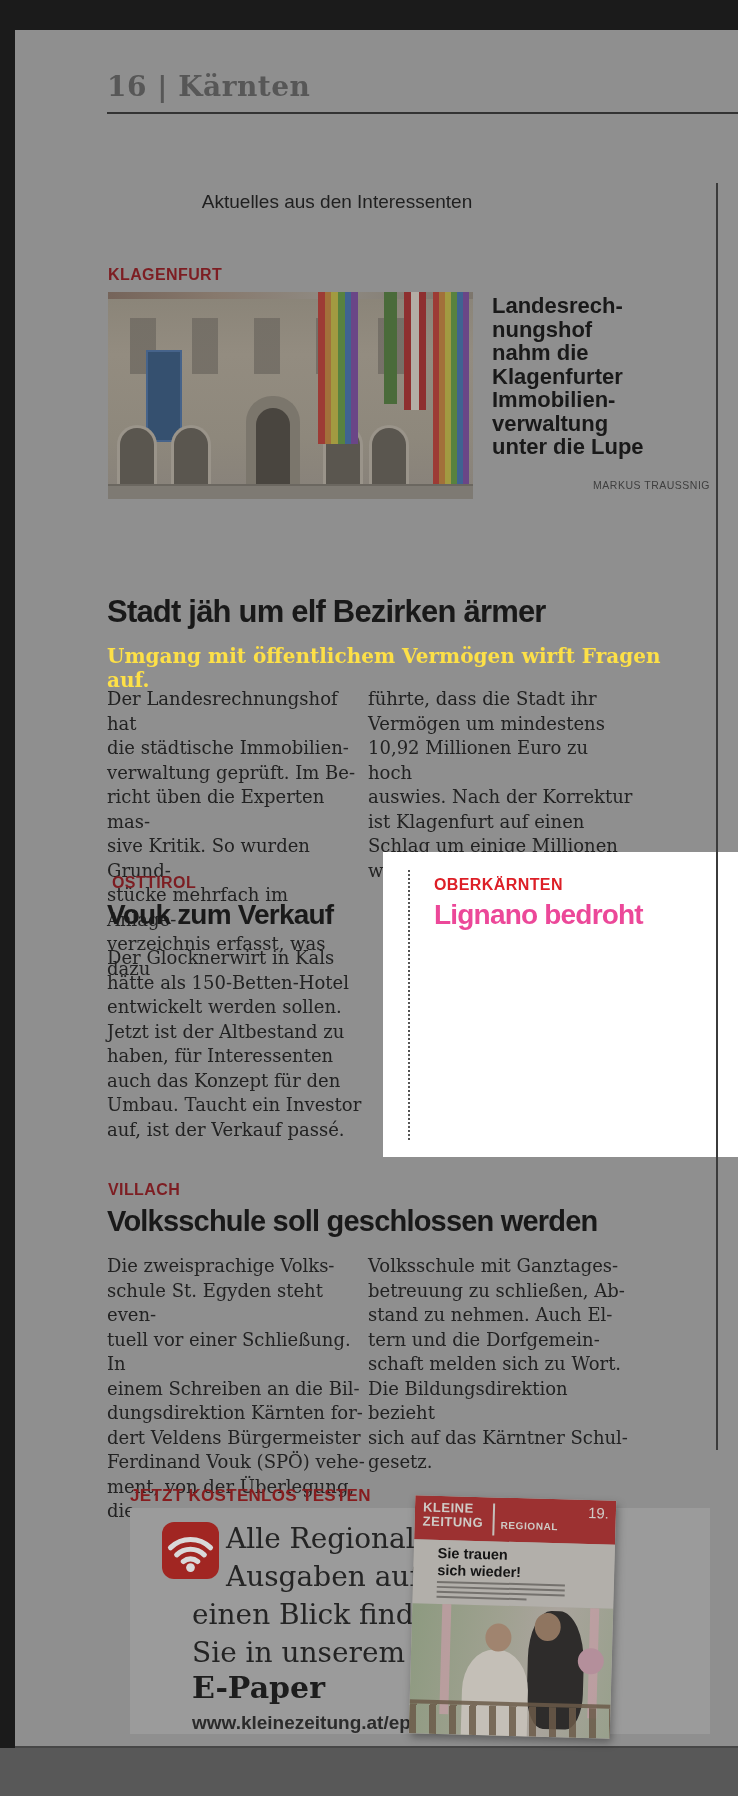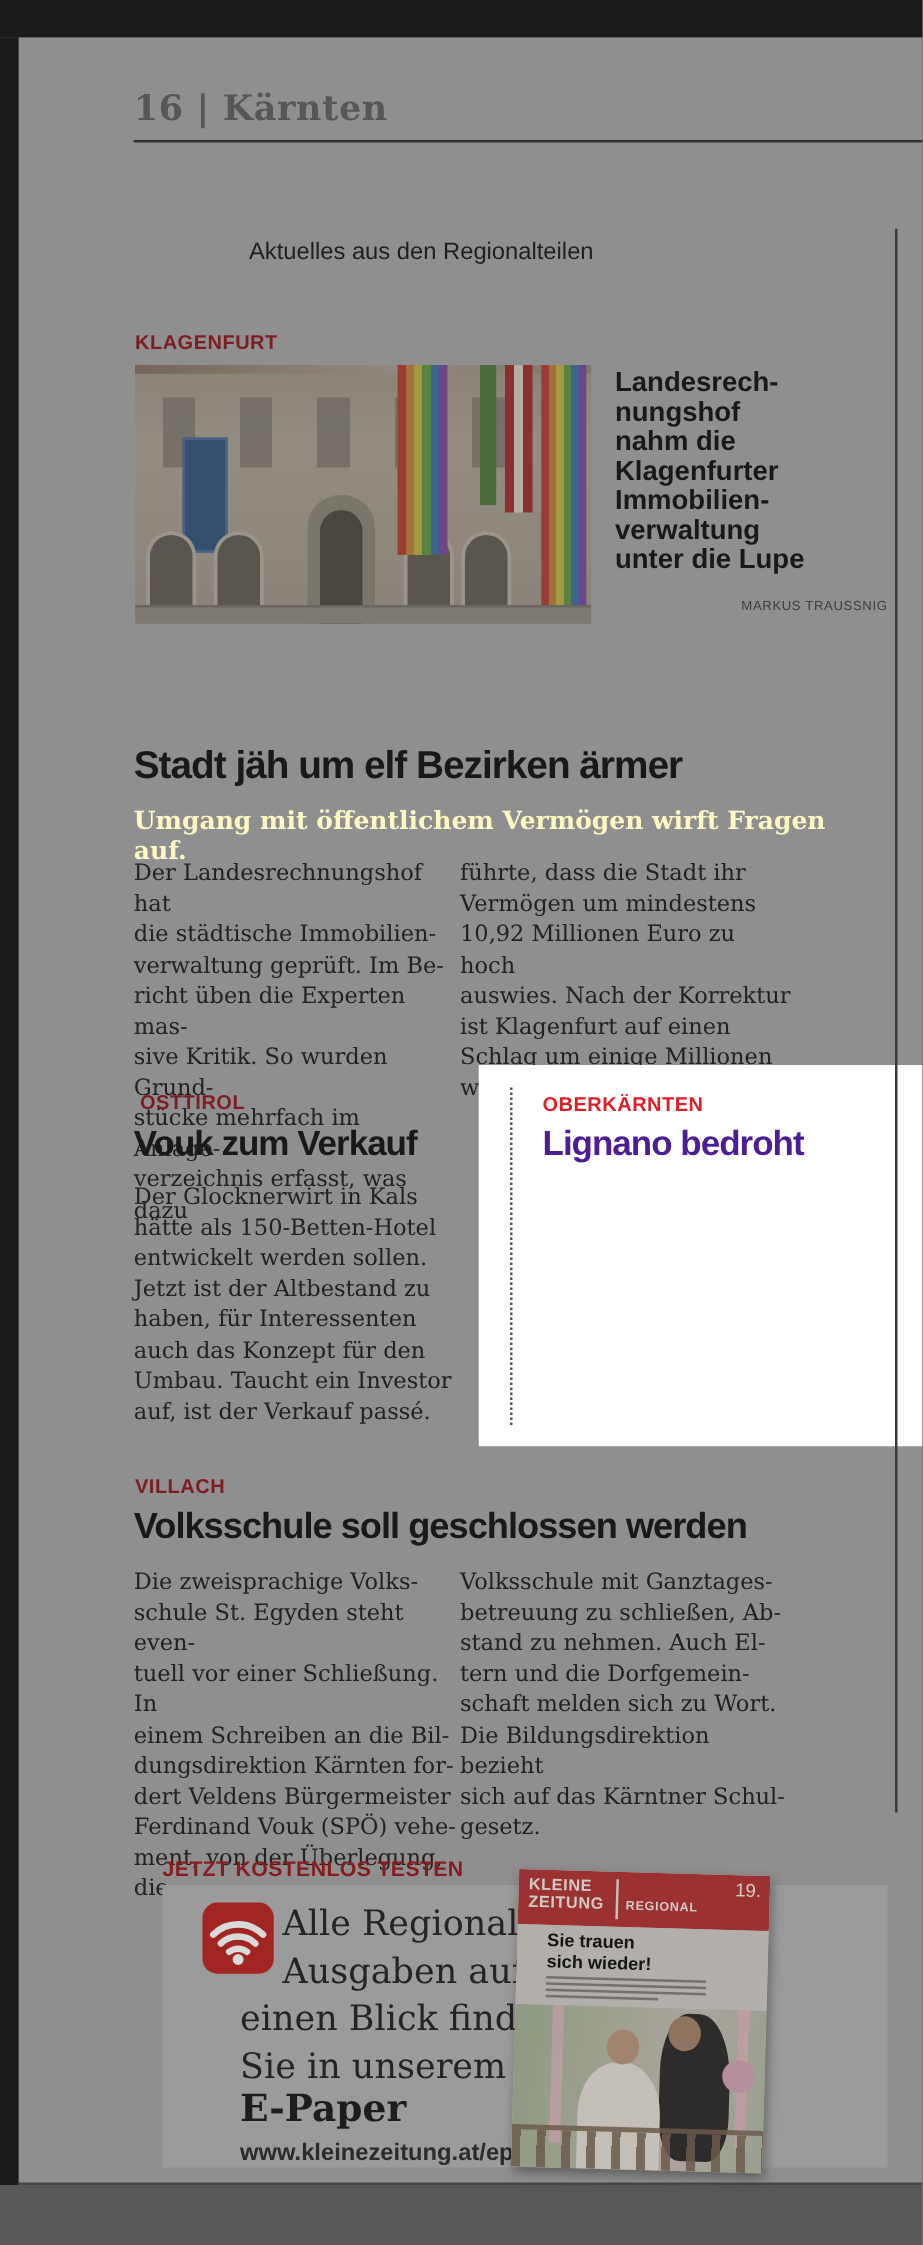--- a/index.html
+++ b/index.html
@@ -21,21 +21,21 @@
   .masthead-rule{left:107px;top:112px;width:631px;height:2px;background:#333;}
 
   .section-head{left:107px;top:181px;width:460px;text-align:center;}
   .section-title{font-size:34px;font-weight:700;letter-spacing:-0.8px;color:#7d1d22;}
   .section-sub{margin-top:10px;font-size:19px;color:#1f1f1f;}
 
   .kicker{font-size:16px;font-weight:700;letter-spacing:0.4px;color:#7d1d22;}
   .kicker-bright{color:#dd1f27;}
 
   .hl{font-weight:700;color:#191919;letter-spacing:-0.8px;line-height:1.05;}
-  .subhead{font-family:"DejaVu Serif",serif;font-weight:600;font-size:20px;color:#fef9c3;}
+  .subhead{font-family:"DejaVu Serif",serif;font-weight:600;font-size:20px;color:#fde047;}
   .bodytext{font-family:"DejaVu Serif",serif;font-size:18px;line-height:24.5px;color:#222;}
 
   .caption{left:492px;top:294px;width:218px;}
   .caption-text{font-weight:700;font-size:22px;line-height:23.5px;color:#191919;width:160px;}
   .caption-credit{margin-top:20px;font-size:10.5px;letter-spacing:0.5px;color:#3e3e3e;text-align:right;}
 
   
   .photo{left:108px;top:292px;width:365px;height:207px;overflow:hidden;
     background:linear-gradient(180deg,#8a8478 0%,#938c80 30%,#8e887c 70%,#87817a 100%);}
   .ph-cornice{position:absolute;left:0;top:0;width:100%;height:7px;
@@ -58,21 +58,21 @@
   .rb1{left:210px;width:40px;height:152px;}
   .rb2{left:325px;width:36px;height:192px;}
   .ph-walk{position:absolute;left:0;bottom:0;width:100%;height:13px;background:#7e7a73;
     border-top:2px solid #6b6760;}
 
   .colrule{left:716px;top:183px;width:2px;height:1267px;background:#3b3b3b;z-index:9;}
 
   .highlight-box{left:383px;top:852px;width:355px;height:305px;background:#fff;z-index:4;}
   .dotted{position:absolute;left:25px;top:18px;height:270px;width:0;border-left:2px dotted #555;}
   .hb-kicker{position:absolute;left:51px;top:24px;}
-  .hb-headline{position:absolute;left:51px;top:48px;font-size:28px;color:#4c1d95;}
+  .hb-headline{position:absolute;left:51px;top:48px;font-size:28px;color:#ec4899;}
   .hb-body{position:absolute;left:51px;top:95px;width:292px;color:#151515;}
 
   .ad-kicker{left:130px;top:1486px;font-size:17px;font-weight:700;letter-spacing:0.3px;color:#871c1e;}
   .ad-box{left:130px;top:1508px;width:580px;height:226px;background:#9b9b9b;z-index:2;}
   .wifi{position:absolute;left:32px;top:14px;width:57px;height:57px;background:#a12622;border-radius:12px;}
   .ad-line-top{position:absolute;left:96px;top:12px;font-family:"DejaVu Serif",serif;
     font-size:28px;line-height:38px;color:#242424;}
   .ad-line-bottom{position:absolute;left:62px;top:88px;font-family:"DejaVu Serif",serif;
     font-size:28px;line-height:38px;color:#242424;}
   .ad-epaper{position:absolute;left:62px;top:162px;font-family:"DejaVu Serif",serif;
@@ -111,21 +111,21 @@
 
 <div class="abs topbar"></div>
 <div class="abs leftbar"></div>
 <div class="abs page"></div>
 <div class="abs page-bottom-edge"></div>
 
 <div class="abs masthead">16 | Kärnten</div>
 <div class="abs masthead-rule"></div>
 
 <div class="abs section-head">
-  <div class="section-sub">Aktuelles aus den Regionalteilen</div>
+  <div class="section-sub">Aktuelles aus den Interessenten</div>
 </div>
 
 <div class="abs kicker" style="left:108px;top:266px;">KLAGENFURT</div>
 
 <div class="abs photo">
   <div class="ph-cornice"></div>
   <div class="ph-winrow"></div>
   <div class="ph-banner-blue"></div>
   <div class="ph-portal"></div>
   <div class="ph-portal-in"></div>

